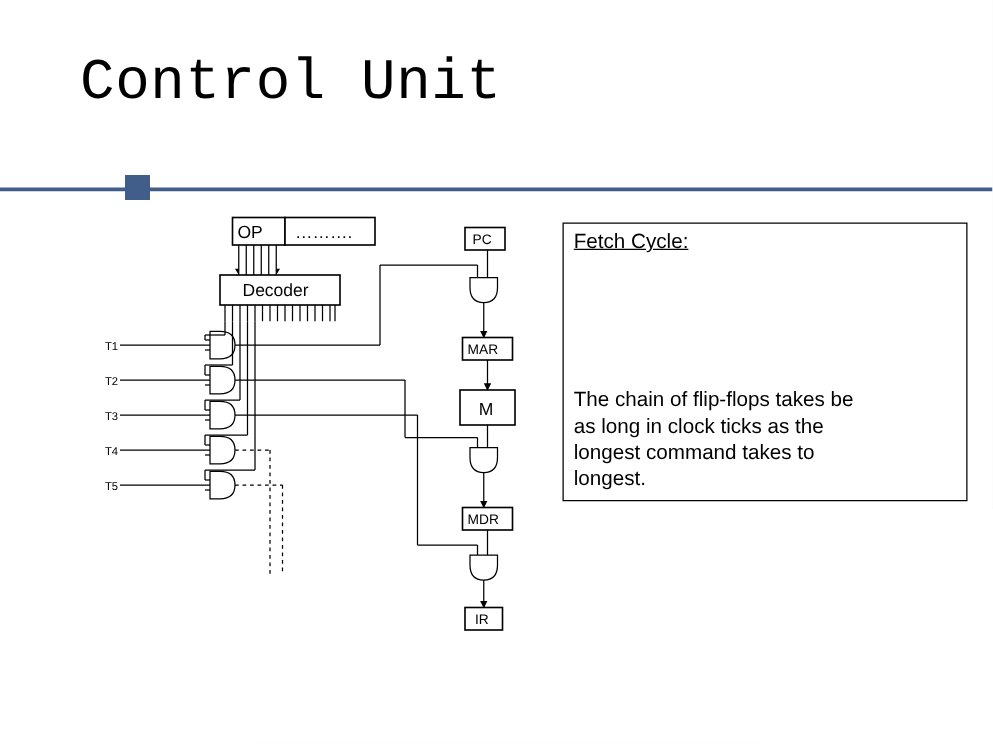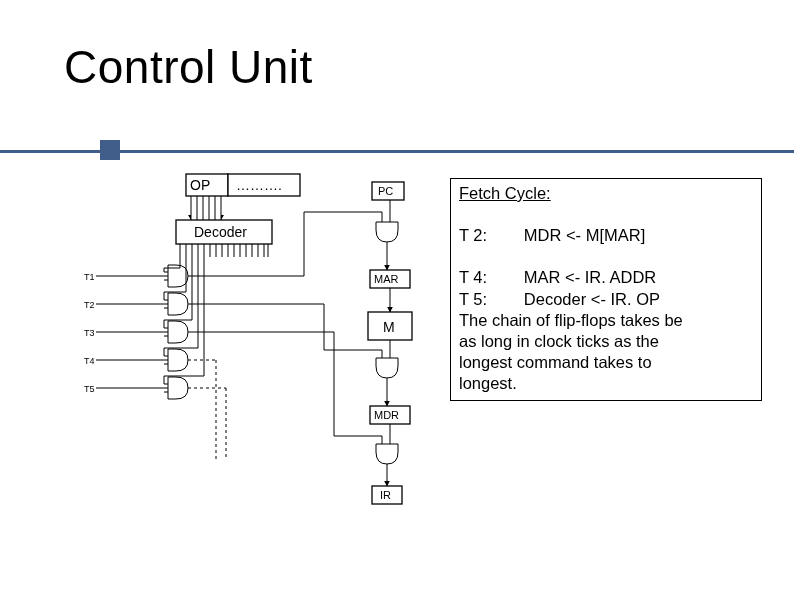--- a/index.html
+++ b/index.html
@@ -15,21 +15,21 @@
     position: relative;
     width: 794px;
     height: 595px;
     background: #ffffff;
   }
   .title {
     position: absolute;
     left: 64px;
     top: 40px;
     font-size: 46px;
-    font-family: Liberation Sans, sans-serif;
+    font-family: Liberation Mono, monospace;
     font-weight: 400;
     letter-spacing: 0.5px;
   }
   .title-rule {
     position: absolute;
     left: 0;
     top: 150px;
     width: 794px;
     height: 0;
     border-top: 3px solid #415e8a;
@@ -50,21 +50,21 @@
     height: 400px;
   }
   svg { overflow: visible; }
   .desc-box {
     position: absolute;
     left: 450px;
     top: 178px;
     width: 290px;
     border: 1.5px solid #000;
     background: #fff;
-    padding: 4px 12px 6px 8px;
+    padding: 4px 24px 6px 8px;
     font-size: 16.5px;
     line-height: 1.28;
     font-family: Arial, Helvetica, sans-serif;
   }
   .desc-title { text-decoration: underline; }
   .desc-line { white-space: pre; }
   .reg-label {
     font-family: Arial, Helvetica, sans-serif;
     font-size: 14px;
   }
@@ -242,23 +242,23 @@
       <line x1="128" y1="97" x2="128" y2="216" stroke="#000" stroke-width="1"></line>
       <line x1="128" y1="216" x2="88" y2="216" stroke="#000" stroke-width="1"></line>
       <line x1="88" y1="216" x2="88" y2="224" stroke="#000" stroke-width="1"></line>
 
     </svg>
   </div>
 
   <div class="desc-box">
     <span class="desc-title">Fetch Cycle:</span><br>
     <br>
-    <span class="desc-line">T 2:        MDR &lt;- M[MAR]</span><br>
-    <br>
-    <span class="desc-line">T 4:        MAR &lt;- IR. ADDR</span><br>
-    <span class="desc-line">T 5:        Decoder &lt;- IR. OP</span><br>
+    <br>
+    <br>
+    <br>
+    <br>
     <span class="desc-line">The chain of flip-flops takes be</span><br>
     <span class="desc-line">as long in clock ticks as the</span><br>
     <span class="desc-line">longest command takes to</span><br>
     <span class="desc-line">longest.</span>
   </div>
 
 </div>
 
 </body></html>

